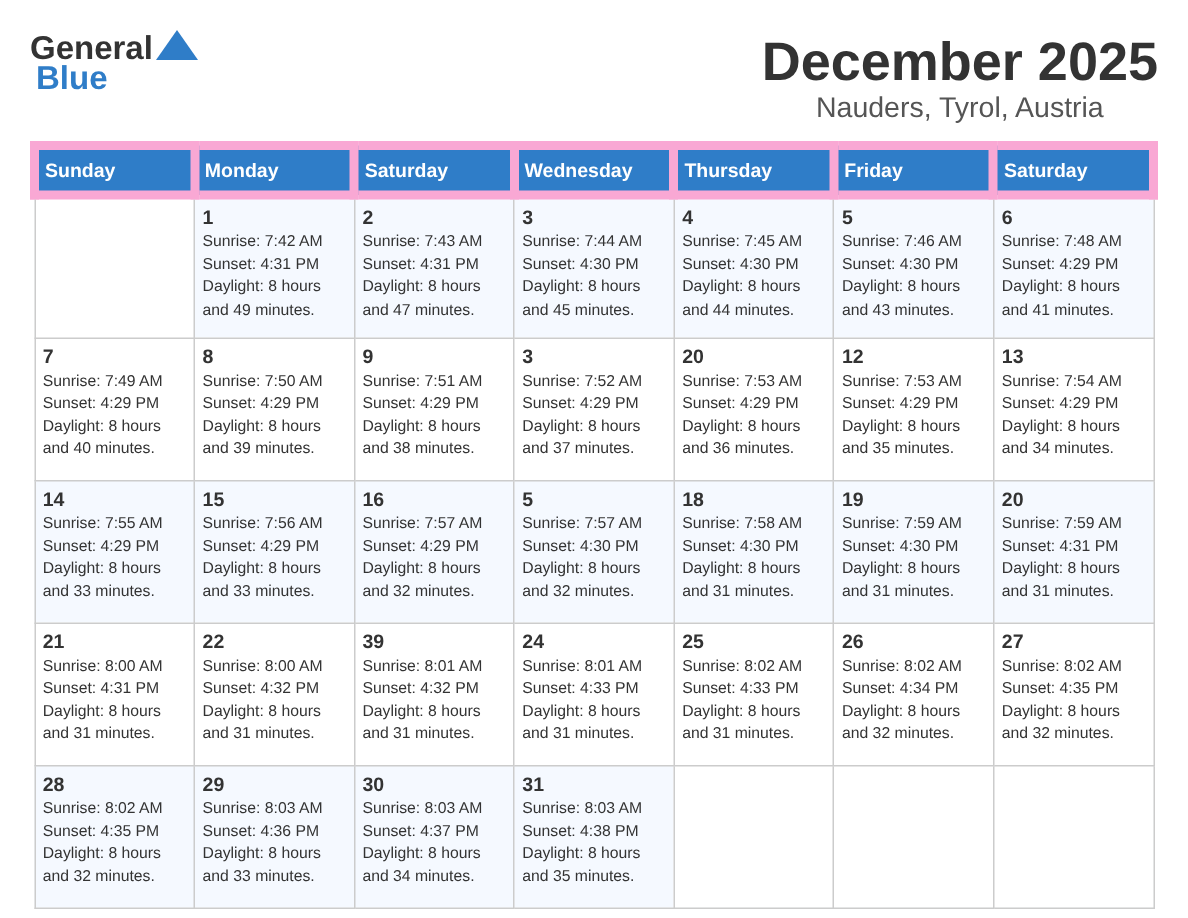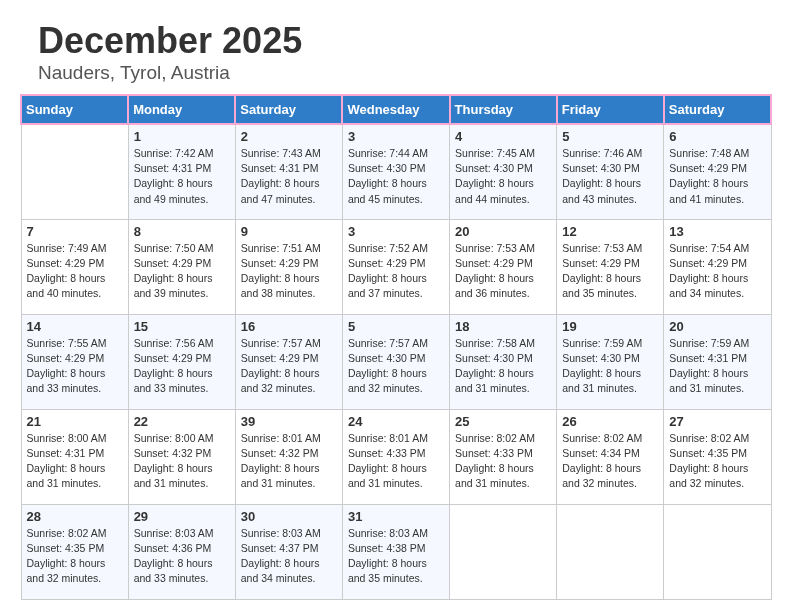--- a/index.html
+++ b/index.html
@@ -21,21 +21,21 @@
       flex-direction: column;
       align-items: flex-start;
     }
     .logo-text {
       font-size: 22px;
       font-weight: bold;
       color: #333;
       line-height: 1.1;
     }
     .title-block {
-      text-align: left;
+      text-align: center;
       margin-left: 18px;
     }
     .main-title {
       font-size: 36px;
       font-weight: bold;
       color: #333;
     }
     .subtitle {
       font-size: 19px;
       color: #555;
@@ -45,21 +45,21 @@
       border-collapse: collapse;
       font-size: 11px;
     }
     thead tr th {
       background-color: #2f7dc8;
       color: #fff;
       padding: 6px 4px;
       text-align: left;
       font-size: 13px;
       font-weight: bold;
-      border: 2px solid #f9a8d4;
+      border: 6px solid #f9a8d4;
     }
     tbody tr td {
       border: 1px solid #ccc;
       vertical-align: top;
       padding: 4px 5px;
       color: #333;
       min-height: 80px;
       height: 95px;
       width: 14.28%;
     }
@@ -81,20 +81,31 @@
       color: #333;
     }
     .empty-cell {
       background: #fff !important;
     }
   </style>
 </head>
 <body>
 
 <div class="header">
+  <div class="logo">
+    <div style="display:flex;align-items:center;">
+      <span class="logo-text">
+        <span style="color:#333;">General</span>
+      </span>
+      <svg width="28" height="20" viewBox="0 0 28 20" style="margin-left:2px;margin-top:-4px;">
+        <polygon points="0,20 14,0 28,20" fill="#2f7dc8"></polygon>
+      </svg>
+    </div>
+    <span class="logo-text" style="color:#2f7dc8;margin-top:-4px;margin-left:4px;font-size:22px;font-weight:bold;">Blue</span>
+  </div>
   <div class="title-block">
     <div class="main-title">December 2025</div>
     <div class="subtitle">Nauders, Tyrol, Austria</div>
   </div>
 </div>
 
 <table>
   <thead>
     <tr>
     <th>Sunday</th>

